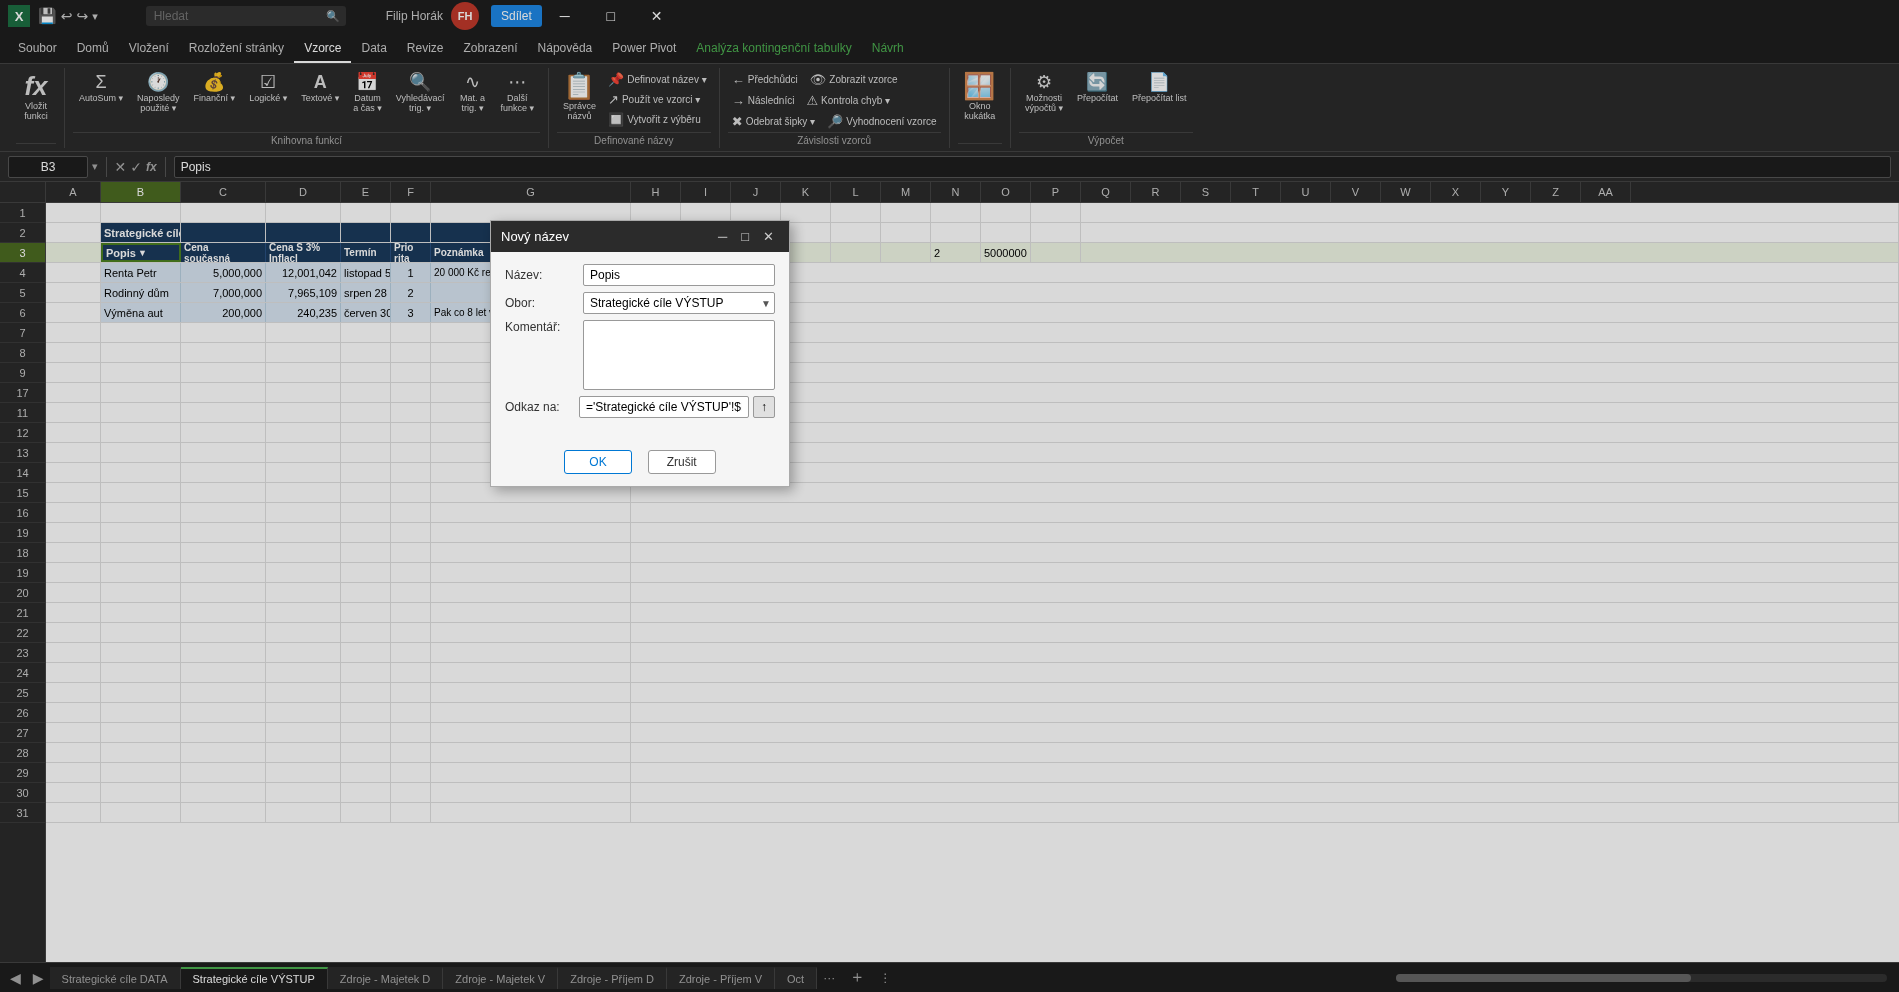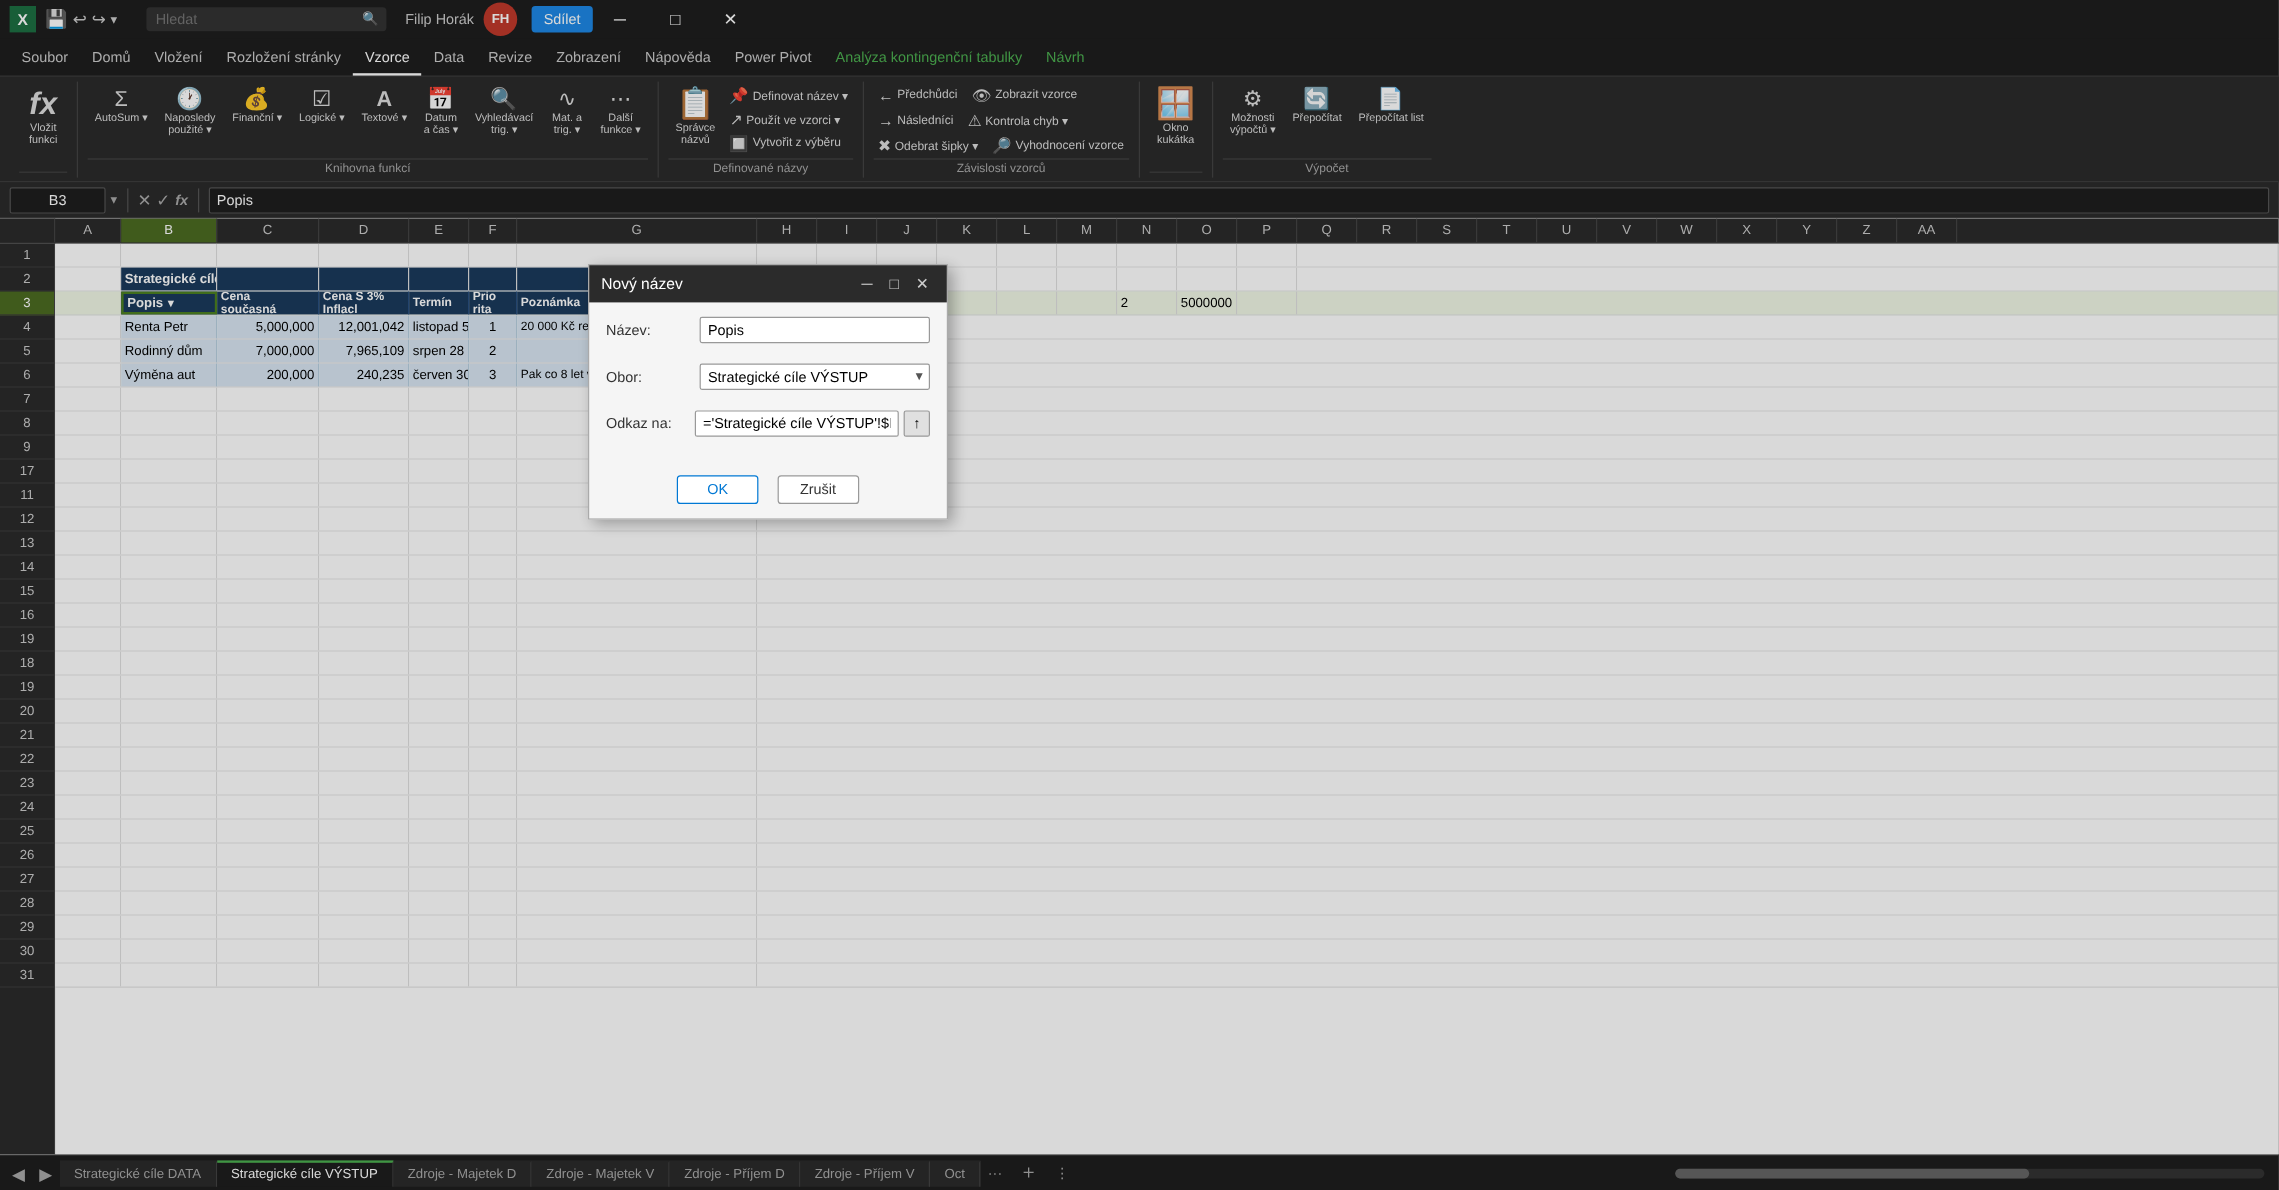--- a/index.html
+++ b/index.html
@@ -26,21 +26,21 @@
     #title-bar .quick-access {
       display: flex; align-items: center; gap: 4px; margin-right: 16px;
     }
     #title-bar .title-center {
       flex: 1; text-align: center; font-size: 12px; color: #ccc;
     }
     #title-bar .search-box {
       background: #333; color: #ccc; border: none; border-radius: 3px;
       padding: 3px 24px 3px 8px; font-size: 12px; width: 200px; position: relative;
     }
-    .title-search-wrap { position: relative; margin: 0 8px; }
+    .title-search-wrap { position: relative; margin: 0 32px; }
     .title-search-wrap .search-icon { position: absolute; right: 6px; top: 50%; transform: translateY(-50%); color: #aaa; font-size: 11px; }
     .win-btn {
       width: 46px; height: 32px; background: transparent; border: none;
       color: #fff; font-size: 14px; cursor: pointer; display: flex; align-items: center; justify-content: center;
     }
     .user-avatar {
       width: 28px; height: 28px; border-radius: 50%; background: #c0392b;
       color: #fff; display: flex; align-items: center; justify-content: center;
       font-size: 11px; font-weight: bold; margin-left: 8px;
     }
@@ -158,21 +158,21 @@
     #dialog-title-bar {
       background: #2b2b2b; color: #fff; padding: 6px 10px;
       display: flex; align-items: center; justify-content: space-between;
       font-size: 13px;
     }
     #dialog-title-bar .dialog-title-controls { display: flex; gap: 4px; }
     .dialog-title-btn {
       background: transparent; border: none; color: #ccc; cursor: pointer; font-size: 13px; padding: 2px 5px;
     }
     #dialog-body { padding: 12px 14px; }
-    .dialog-row { display: flex; align-items: center; margin-bottom: 17px; gap: 8px; }
+    .dialog-row { display: flex; align-items: center; margin-bottom: 6px; gap: 8px; }
     .dialog-label { width: 70px; font-size: 12px; color: #333; flex-shrink: 0; }
     .dialog-input {
       flex: 1; border: 1px solid #999; border-radius: 2px;
       padding: 3px 6px; font-size: 12px; background: #fff;
     }
     .dialog-select-wrap { flex: 1; position: relative; }
     .dialog-select {
       width: 100%; border: 1px solid #999; border-radius: 2px;
       padding: 3px 22px 3px 6px; font-size: 12px; background: #fff;
       appearance: none; cursor: pointer;
@@ -892,20 +892,24 @@
       <div class="dialog-row">
         <label class="dialog-label">Obor:</label>
         <div class="dialog-select-wrap">
           <select class="dialog-select">
             <option>Strategické cíle VÝSTUP</option>
           </select>
           <span class="dialog-select-arrow">▼</span>
         </div>
       </div>
 
+      <div class="dialog-row" style="align-items:flex-start;">
+        <label class="dialog-label">Komentář:</label>
+        <textarea class="dialog-textarea" style=""></textarea>
+      </div>
 
       <div class="dialog-ref-row">
         <label class="dialog-ref-label">Odkaz na:</label>
         <input class="dialog-ref-input" type="text" value="='Strategické cíle VÝSTUP'!$B$3:$G$6" style="">
         <button class="dialog-ref-btn">↑</button>
       </div>
     </div>
     <div id="dialog-footer">
       <button class="dialog-ok-btn">OK</button>
       <button class="dialog-cancel-btn">Zrušit</button>

